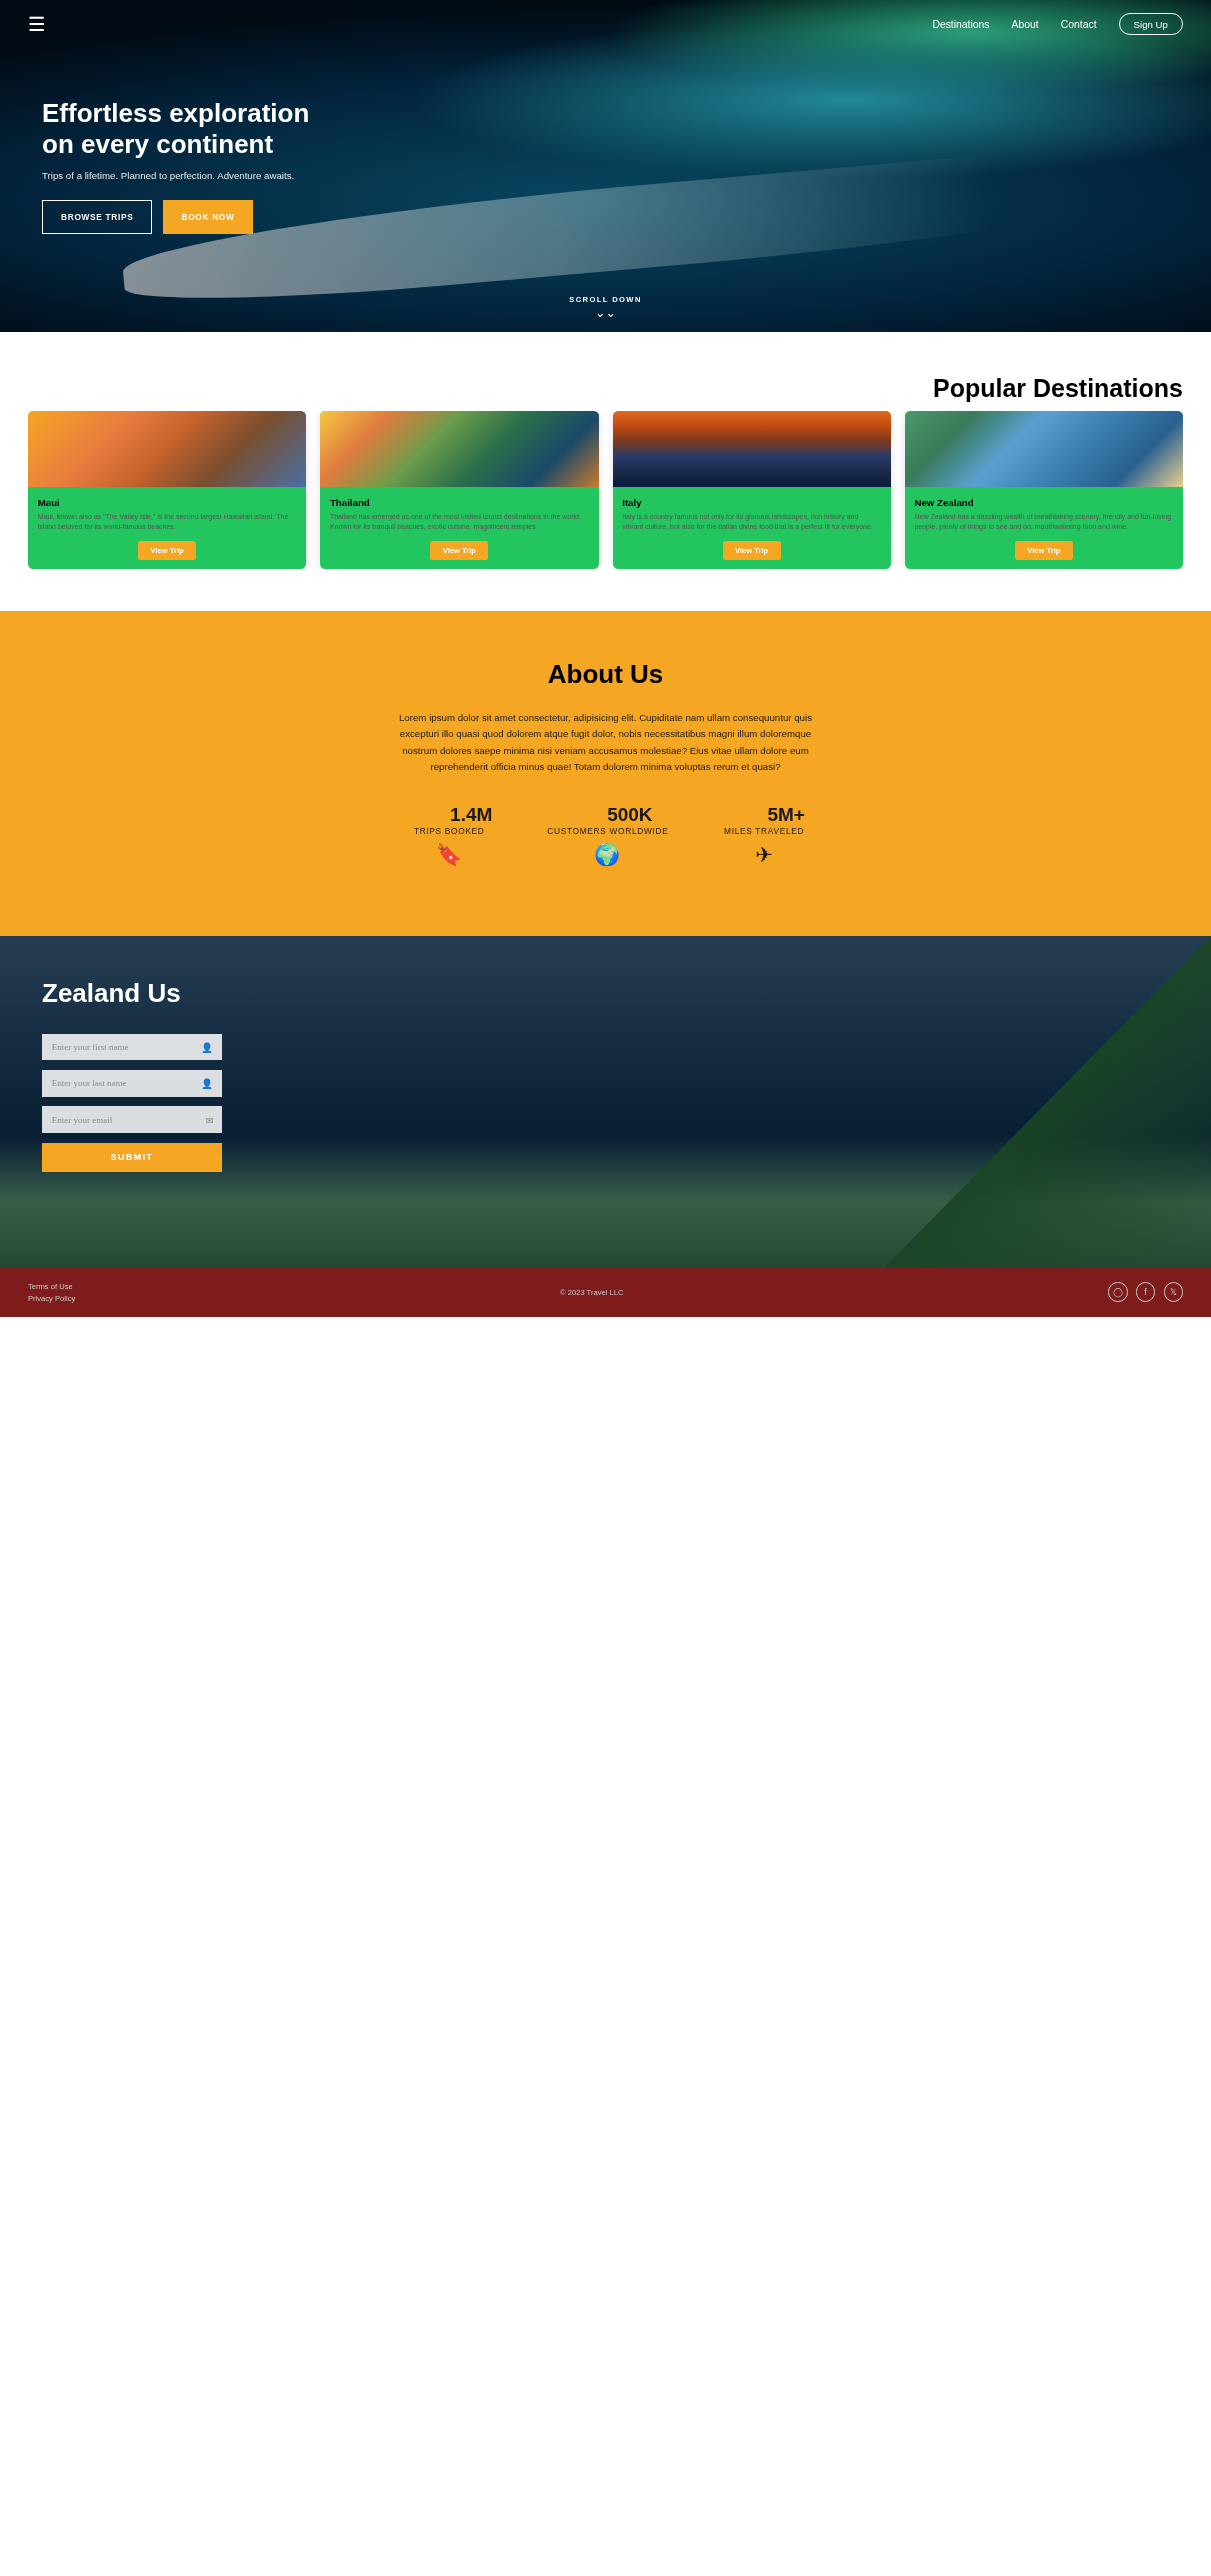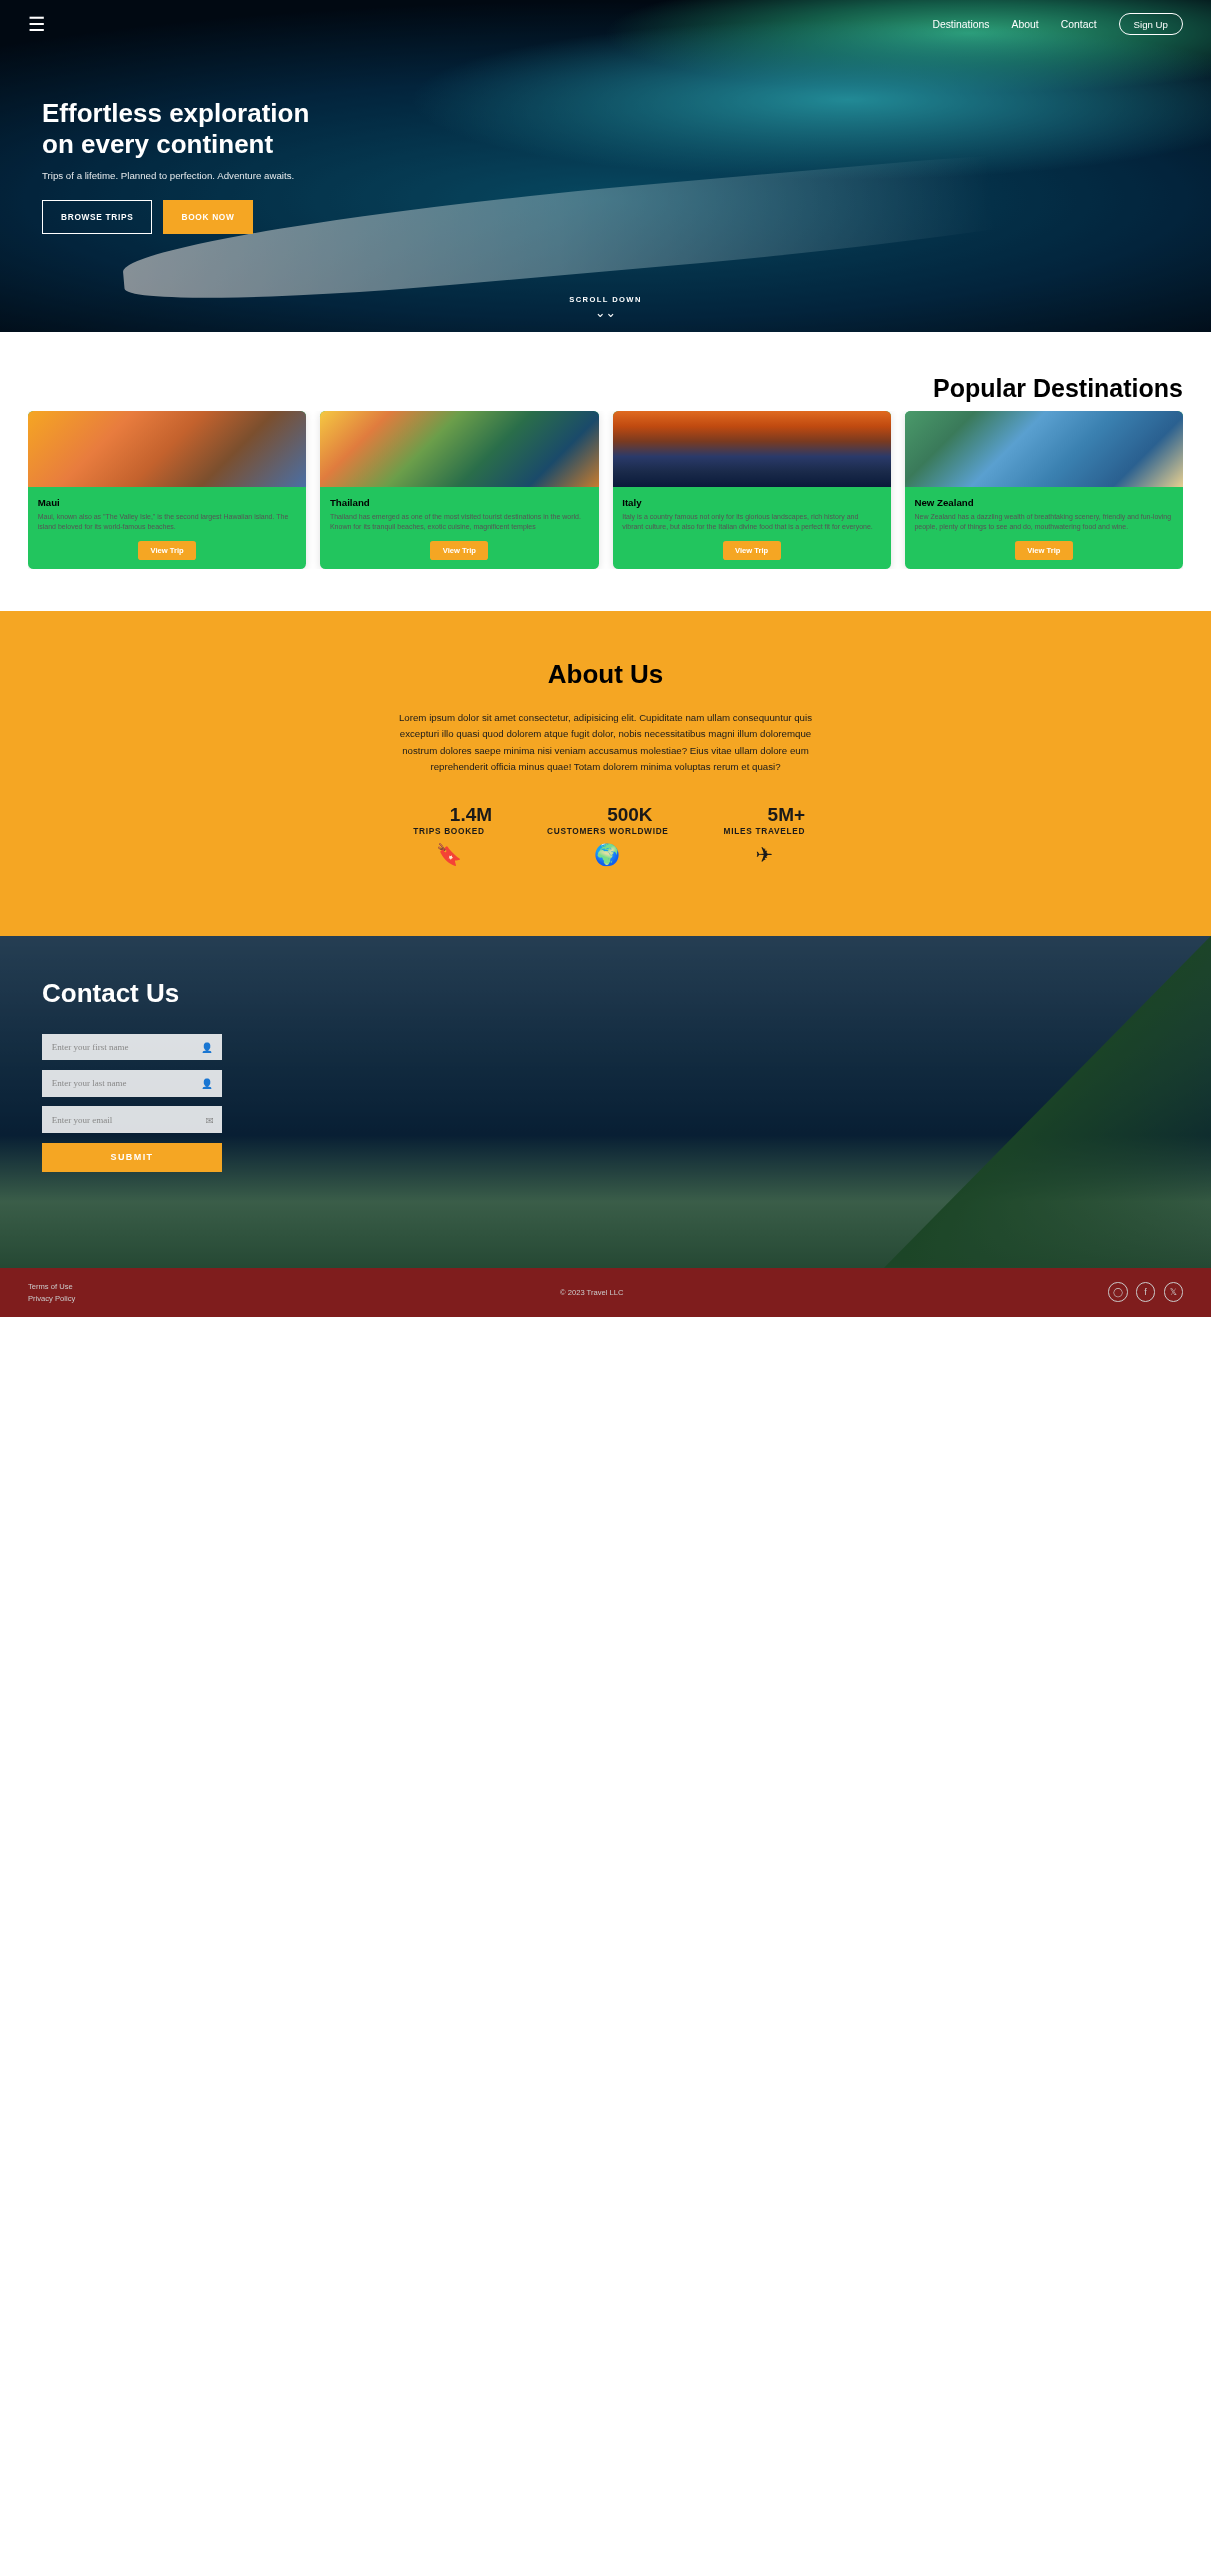--- a/index.html
+++ b/index.html
@@ -235,21 +235,21 @@
     }
     .stat-number {
       font-size: 19px;
       font-weight: 900;
       color: #1a1a1a;
       display: block;
       margin-left: 44px;
     }
     .stat-label {
       font-size: 8.3px;
-      font-weight: 700;
+      font-weight: 400;
       letter-spacing: 0.7px;
       color: #1a1a1a;
       display: block;
       margin-bottom: 7px;
     }
     .stat-icon {
       font-size: 21px;
       color: #1a1a1a;
       display: block;
     }
@@ -466,21 +466,21 @@
       <span class="stat-icon">✈</span>
     </div>
   </div>
 </section>
 
 <section class="contact-section" id="contact">
   <div class="contact-bg"></div>
   <div class="contact-bg-palm"></div>
   <div class="contact-overlay"></div>
   <div class="contact-content">
-    <h2 class="contact-title">Contact Us</h2>
+    <h2 class="contact-title">Zealand Us</h2>
     <form class="contact-form">
       <div class="form-input-wrap">
         <input class="form-input" type="text" placeholder="Enter your first name" style="">
         <span class="input-icon">👤</span>
       </div>
       <div class="form-input-wrap">
         <input class="form-input" type="text" placeholder="Enter your last name" style="">
         <span class="input-icon">👤</span>
       </div>
       <div class="form-input-wrap">

